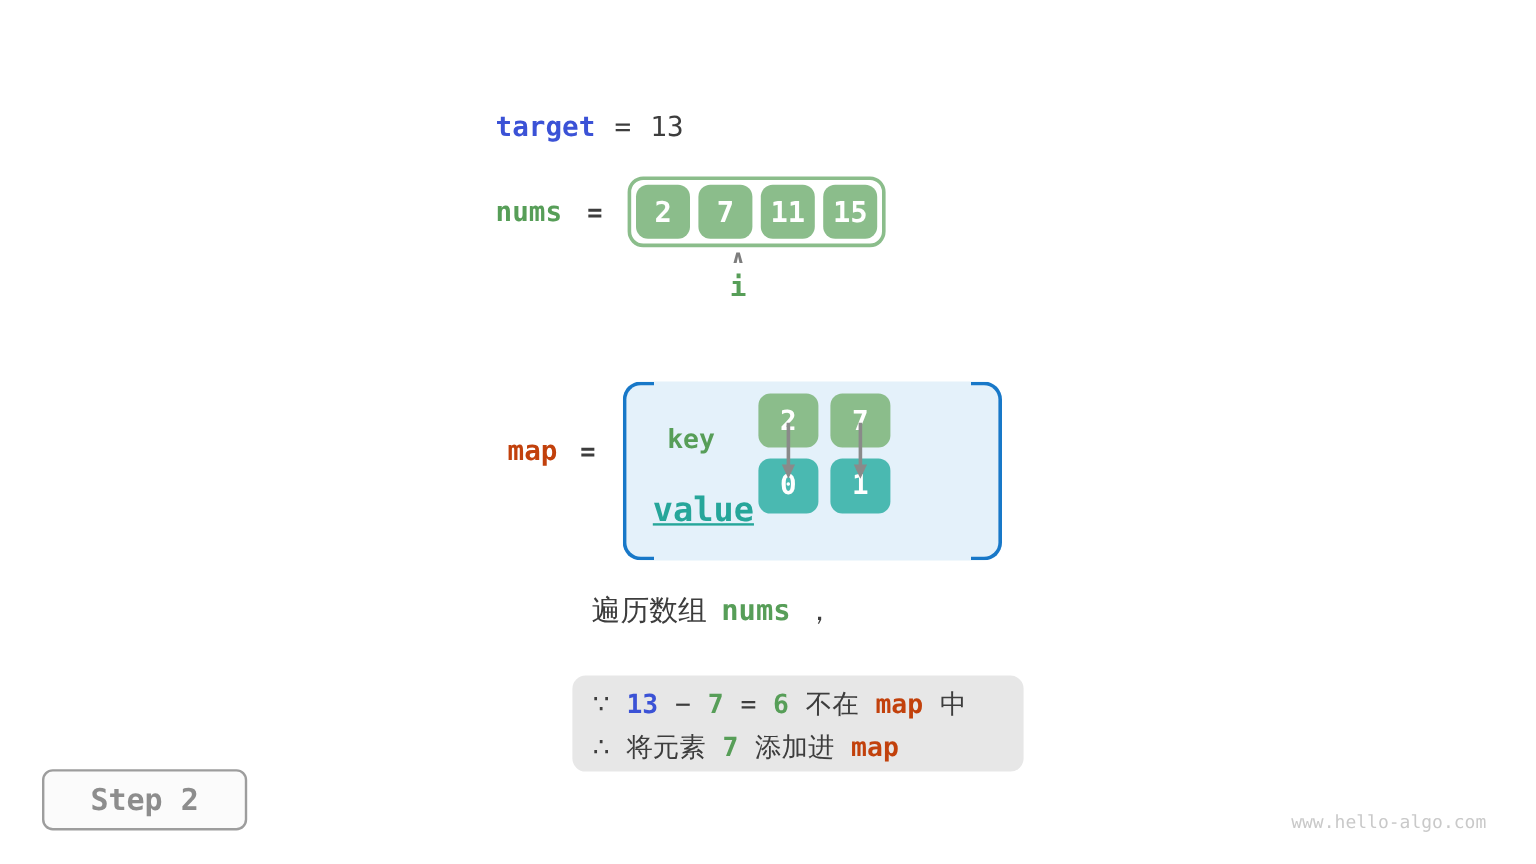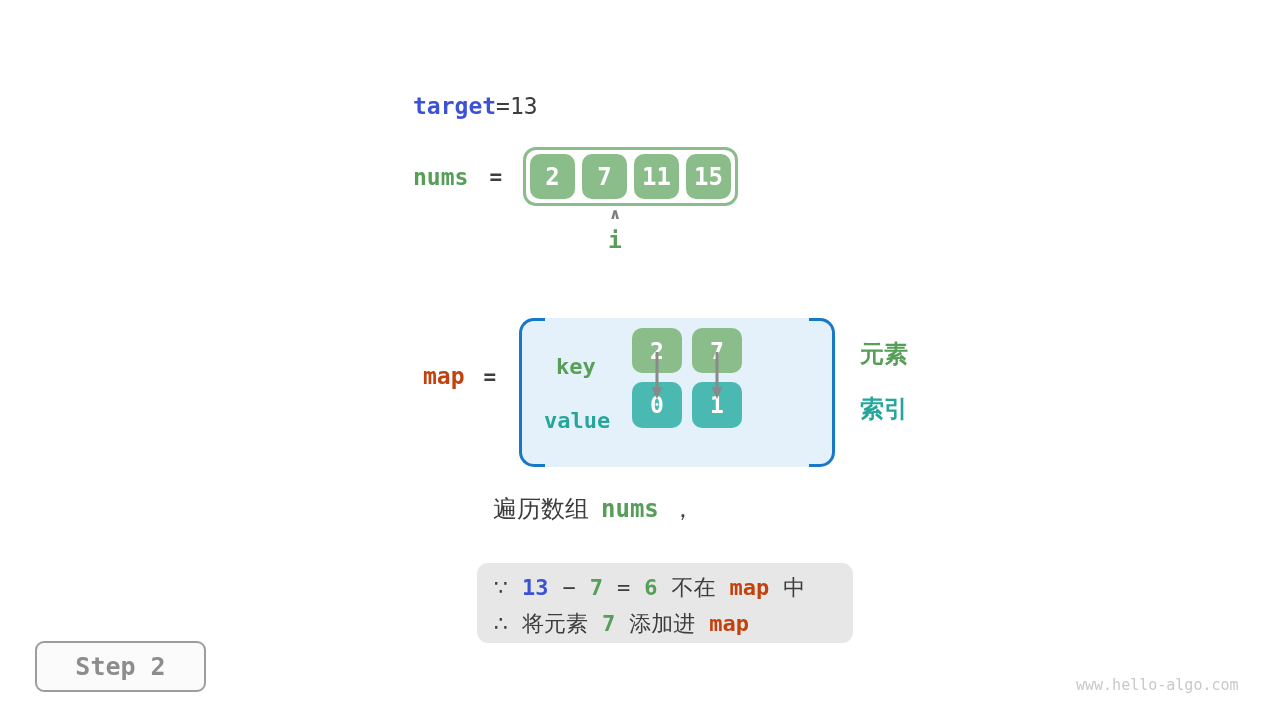--- a/index.html
+++ b/index.html
@@ -18,21 +18,21 @@
   
   .c-royal { color: #3b52d6; }
   .c-blue  { color: #c2410c; }
   .c-green { color: #579e58; }
   .c-teal  { color: #26a69a; }
   .c-dark  { color: #3d3d3d; }
 
   .abs { position: absolute; }
 
   
-  .target-line { left: 413px; top: 93px; display: flex; align-items: baseline; font-size: 23px; }
+  .target-line { left: 413px; top: 93px; display: flex; align-items: baseline; gap: 16px; font-size: 23px; }
 
   
   .nums-row { left: 413px; top: 147px; display: flex; align-items: center; gap: 21px; }
   .nums-eq { font-size: 21px; font-weight: bold; color: #3d3d3d; }
   .array-box {
     display: flex; gap: 7px; padding: 4px;
     background: #ffffff;
     border: 3px solid #8bbd8b;
     border-radius: 13px;
   }
@@ -48,21 +48,21 @@
   
   .map-label-row { left: 423px; top: 363px; display: flex; align-items: baseline; gap: 19px; font-size: 23px; }
   .map-container {
     left: 519px; top: 318px; width: 316px; height: 149px;
     background: #e4f1fa; border-radius: 15px;
   }
   .bracket { position: absolute; top: 0; bottom: 0; width: 26px; border: 3px solid #1878c8; }
   .bracket-left  { left: 0;  border-right: none; border-radius: 15px 0 0 15px; }
   .bracket-right { right: 0; border-left:  none; border-radius: 0 15px 15px 0; }
   .map-key-label   { left: 37px; top: 36px;  font-size: 22px; font-weight: bold; }
-  .map-value-label { left: 25px; top: 90px;  font-size: 22px; font-weight: bold; }
+  .map-value-label { left: 25px; top: 90px;  font-size: 28px; font-weight: bold; text-decoration: underline; }
   .map-cell {
     position: absolute; width: 50px; border-radius: 10px;
     color: #ffffff; display: flex; align-items: center; justify-content: center;
     font-size: 23px; font-weight: bold;
   }
   .map-key   { top: 10px; height: 45px; background: #8bbd8b; }
   .map-value { top: 64px; height: 46px; background: #4ab9b1; }
   .kv-arrow { position: absolute; top: 34px; width: 14px; height: 48px; }
 
   .side-labels { left: 860px; top: 338px; display: flex; flex-direction: column; gap: 23px; font-size: 24px; font-weight: bold; }
@@ -135,24 +135,20 @@
     <svg class="kv-arrow" style="left:131px" viewBox="0 0 14 48">
       <line x1="7" y1="0" x2="7" y2="37" stroke="#8a8a8a" stroke-width="3"></line>
       <polygon points="1.5,35 12.5,35 7,47" fill="#8a8a8a"></polygon>
     </svg>
     <svg class="kv-arrow" style="left:191px" viewBox="0 0 14 48">
       <line x1="7" y1="0" x2="7" y2="37" stroke="#8a8a8a" stroke-width="3"></line>
       <polygon points="1.5,35 12.5,35 7,47" fill="#8a8a8a"></polygon>
     </svg>
   </div>
 
-  <div class="abs side-labels">
-    <span class="c-green">元素</span>
-    <span class="c-teal">索引</span>
-  </div>
 
   <div class="abs iterate-line">
     <span class="c-dark">遍历数组</span>
     <span class="mono bold c-green">nums</span>
     <span class="c-dark">，</span>
   </div>
 
   <div class="abs reason-box">
     <div class="reason-line">
       <span class="c-dark">∵</span>

